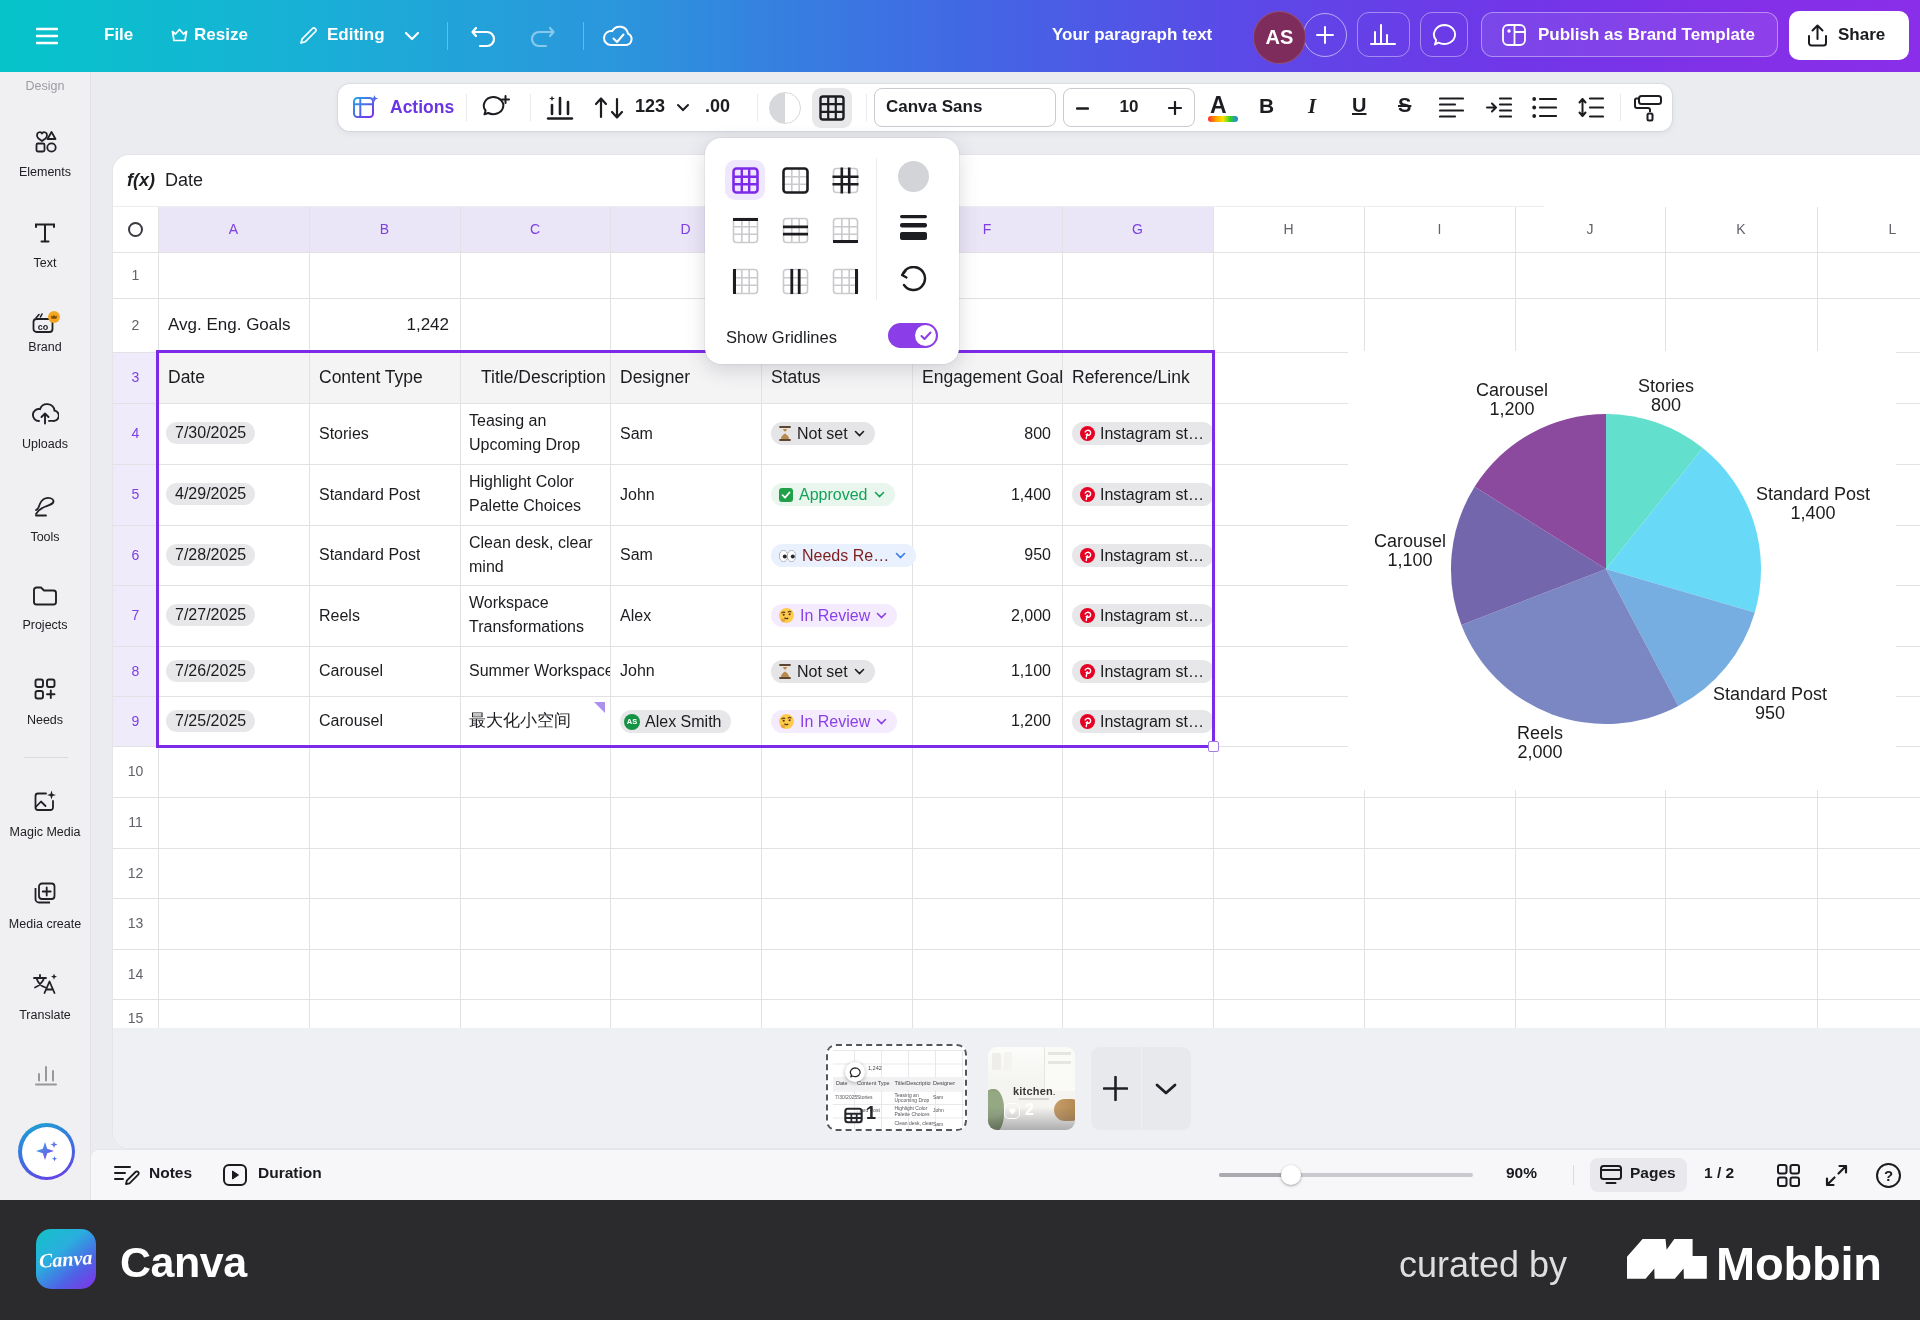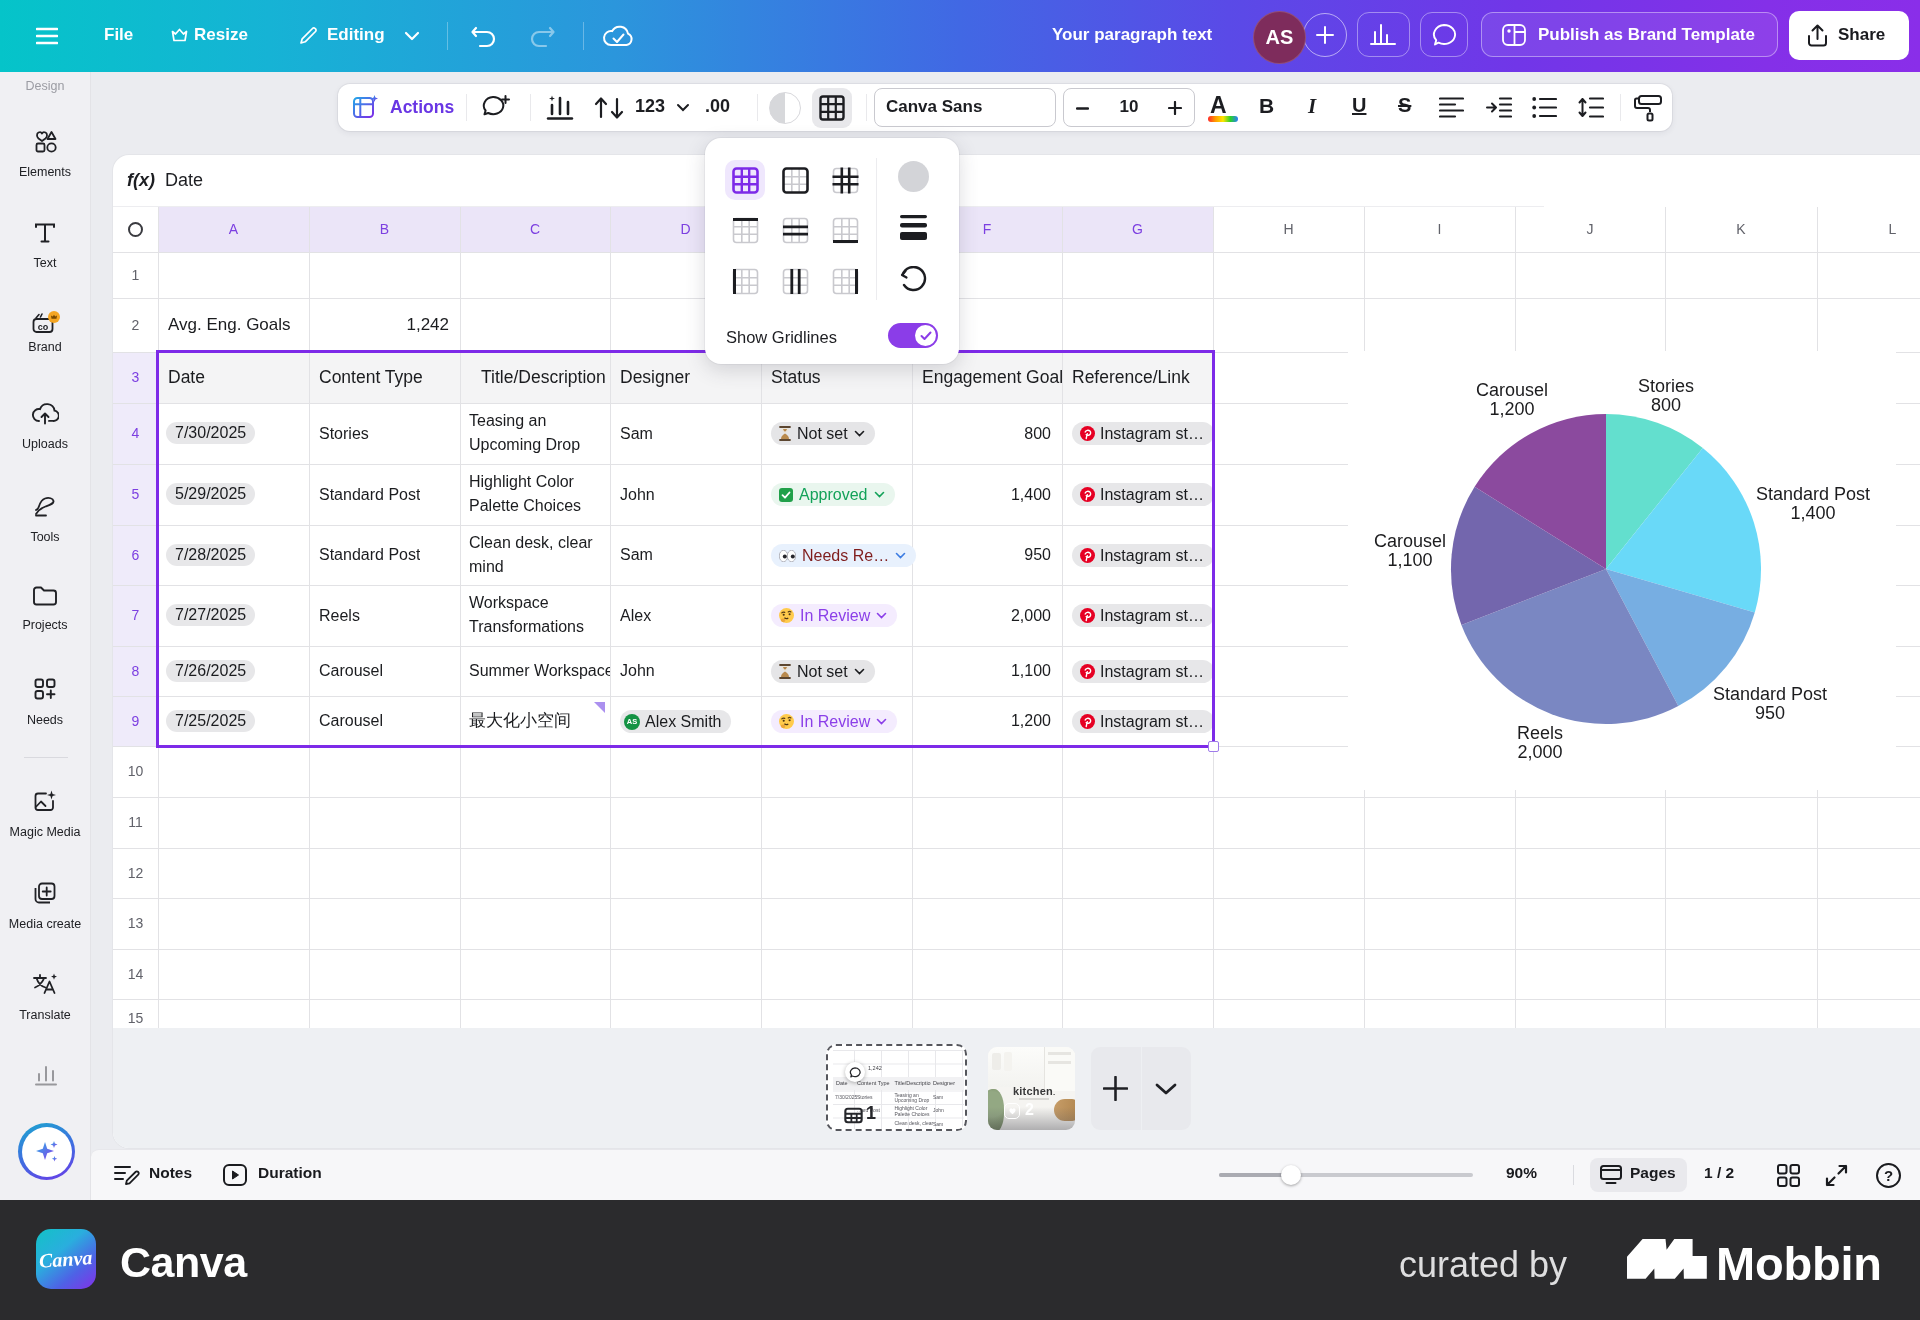--- a/index.html
+++ b/index.html
@@ -301,21 +301,21 @@
   </div>
   <div class="cell" style="left:799px;top:248px;width:139px;height:61px;line-height:61px;text-align:right">800</div>
   <div class="spill" style="left:959px;top:267px;background:#e7e7e9;color:#1b1c1f;gap:5px">
     <svg width="15" height="15" viewBox="0 0 15 15">
         <circle cx="7.5" cy="7.5" r="7.5" fill="#e60023"></circle>
         <path d="M6.2 12.5 C6.6 10.5 7 8.8 7.3 7.6 M5.2 6 a2.8 2.5 0 1 1 3.4 3.2 c-1 .3-2 .1-2.4-.5" fill="none" stroke="#fff" stroke-width="1.4" stroke-linecap="round"></path>
       </svg>
     <span>Instagram st…</span>
   </div>
 
-  <div class="abs pill" style="left:53px;top:328px">5/29/2025</div>
+  <div class="abs pill" style="left:53px;top:328px">4/29/2025</div>
   <div class="cell" style="left:206px;top:309px;height:61px;line-height:61px">Standard Post</div>
   <div class="cell" style="left:356px;top:315px;width:140px">Highlight Color<br>Palette Choices</div>
   <div class="cell" style="left:507px;top:309px;height:61px;line-height:61px">John</div>
   <div class="spill" style="left:658px;top:328px;background:#e9f6ee;color:#13a259">
     <svg width="14" height="14" viewBox="0 0 14 14">
         <rect width="14" height="14" rx="3" fill="#21a04a"></rect>
         <path d="M3.5 7.2 6 9.7 10.5 4.5" fill="none" stroke="#fff" stroke-width="1.8" stroke-linecap="round" stroke-linejoin="round"></path>
       </svg>
     <span>Approved</span>
       <svg width="11" height="7" viewBox="0 0 11 7">

